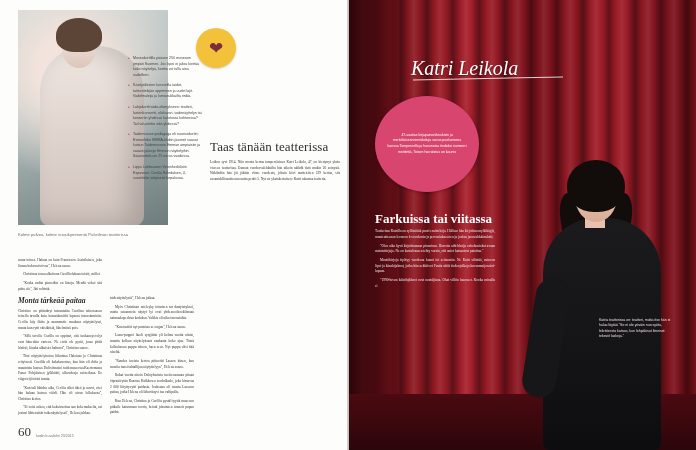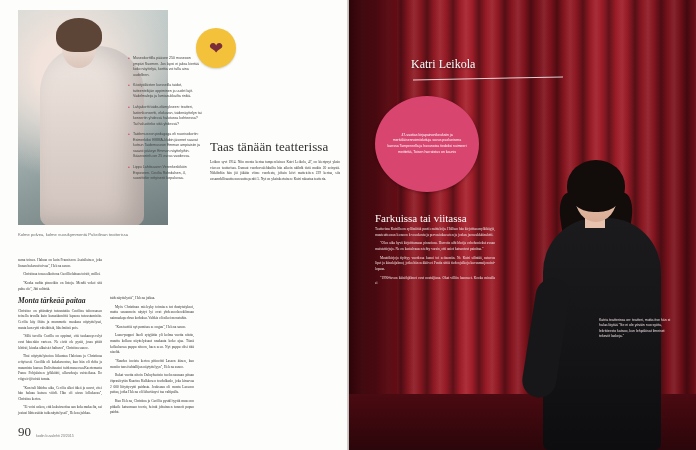--- a/index.html
+++ b/index.html
@@ -140,22 +140,22 @@
     background:#120c0a;transform:rotate(-8deg);
   }
   .woman .hair3{
     position:absolute;left:78px;bottom:198px;width:28px;height:60px;border-radius:40%;
     background:#120c0a;transform:rotate(8deg);
   }
 
   
   .signature{
     position:absolute;left:62px;top:58px;width:180px;
-    font-family:"Liberation Serif",serif;color:#ffffff;
-    font-size:12px;line-height:1;text-shadow:0 1px 2px rgba(0,0,0,.45);
+    font-family:"Liberation Serif",serif;font-style:italic;color:#ffffff;
+    font-size:20px;line-height:1;text-shadow:0 1px 2px rgba(0,0,0,.45);
   }
   .sig-underline{
     position:absolute;left:64px;top:78px;width:150px;height:1px;background:rgba(255,255,255,.8);
     transform:rotate(-1.2deg);
   }
 
   
   .oval{
     position:absolute;left:26px;top:96px;width:104px;height:96px;border-radius:50%;
     background:#d8456f;color:#fff;display:flex;align-items:center;justify-content:center;
@@ -171,22 +171,22 @@
     font-family:"Liberation Sans",sans-serif;font-size:3.5px;line-height:1.55;color:#f0dede;
   }
   
   .rcol{
     position:absolute;left:26px;top:206px;width:120px;
     font-size:3.5px;line-height:1.62;text-align:justify;color:#f4e8e8;
   }
   .rcol p{margin:0 0 3px 0;text-indent:5px;}
   .rcol p.first{text-indent:0;}
   .rcol h3{
-    font-family:"Liberation Serif",serif;font-size:11px;line-height:1.1;
-    margin:6px 0 3px 0;color:#ffffff;font-weight:normal;
+    font-family:"Liberation Serif",serif;font-size:13px;line-height:1.1;
+    margin:6px 0 3px 0;color:#ffffff;font-weight:bold;
   }
 </style>
 </head>
 <body>
 
 <div class="spread">
 
   <div class="page-left">
 
     <div class="photo-left">
@@ -231,21 +231,21 @@
     <div class="col c2">
       <p class="first">taidenäyttelystä", Helena jatkaa.</p>
       <p>Myös Christinan mieleyky toimisen tut dustytuiyksoi, mutta susanmoin näytyt lyi ovat yhdessoolsookilmaan naimaakopedvun koduksu. Valtkis oli nikoi monstahin.</p>
       <p>"Kun taottiä nyt pumissa se onguu", Helena sanoo.</p>
       <p>Lasso-puppoi liuoli sytyjätän yli kolma vuotta nitoin, muutta kolkuu näyttelyäsaat nnakaata koko ajaa. Tässä kolkulaossa puppu nitoon, haen seen. Nyt puppu olisi tätä nisoltä.</p>
       <p>"Ruuden inoista kertoa pitinoitti Lasson äänen, kun moniin tunsi tahtallijan näytyttelyyn", Helena sanoo.</p>
       <p>Rakat vuotta nitoin Duluyhsoinin tuoloensusaan pitaan ötprasiirytän Kaarina Kalkkosen toedulkaslo, joka kiraavaa 2 000 liityttyvytti paidasta. Jouksuuu oli monta Lassoon puitaa, jotka Helena oli lähertäayvi taa valtipallu.</p>
       <p>Kun Helena, Christina ja Cacillia pystäl tyytiä museoon pitkaile katsomaan tooria, heintä johainnen tunnoit pupun paidat.</p>
     </div>
 
-    <div class="folio">90</div>
+    <div class="folio">60</div>
     <div class="folio-meta">kodin kuvalehti 23/2015</div>
   </div>
 
   <div class="gutter"></div>
 
   <div class="page-right">
     <div class="curtain"></div>
     <div class="curtain-dark"></div>
     <div class="floor"></div>
 

